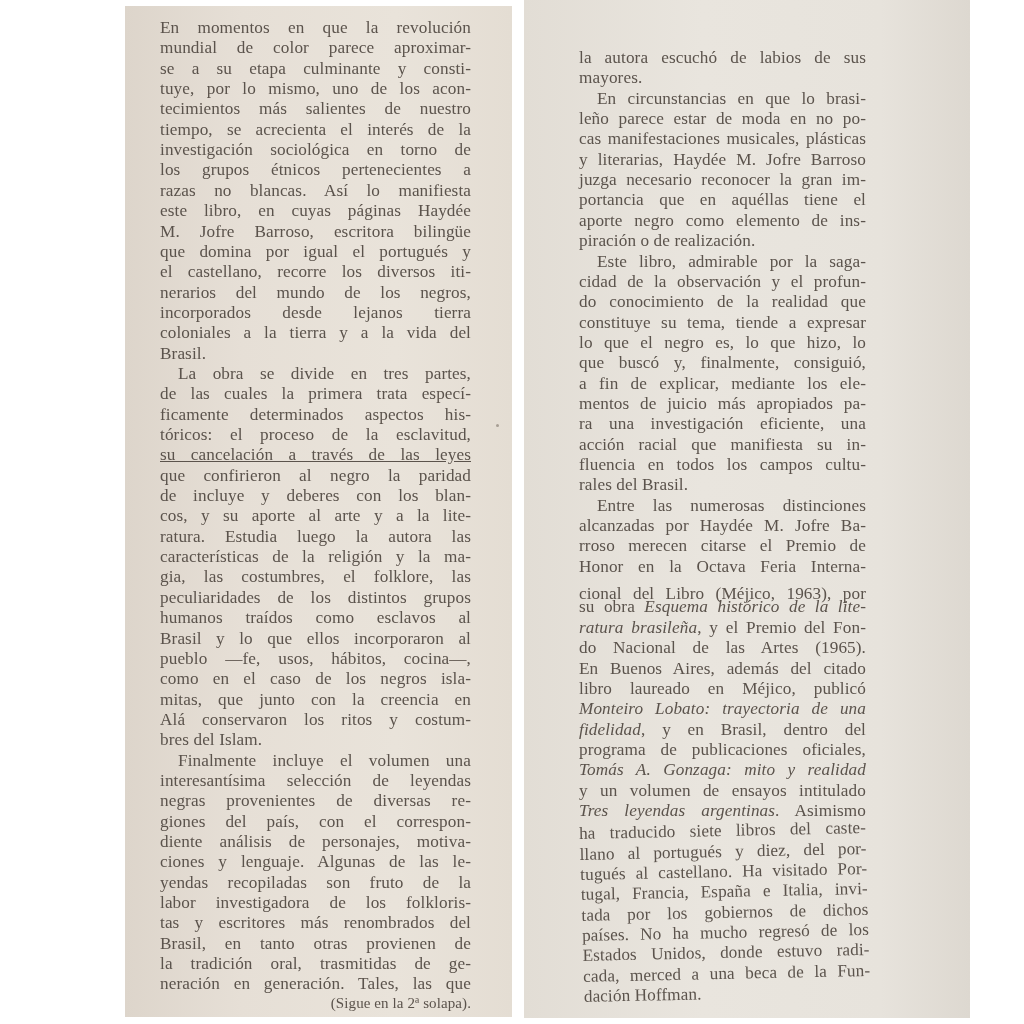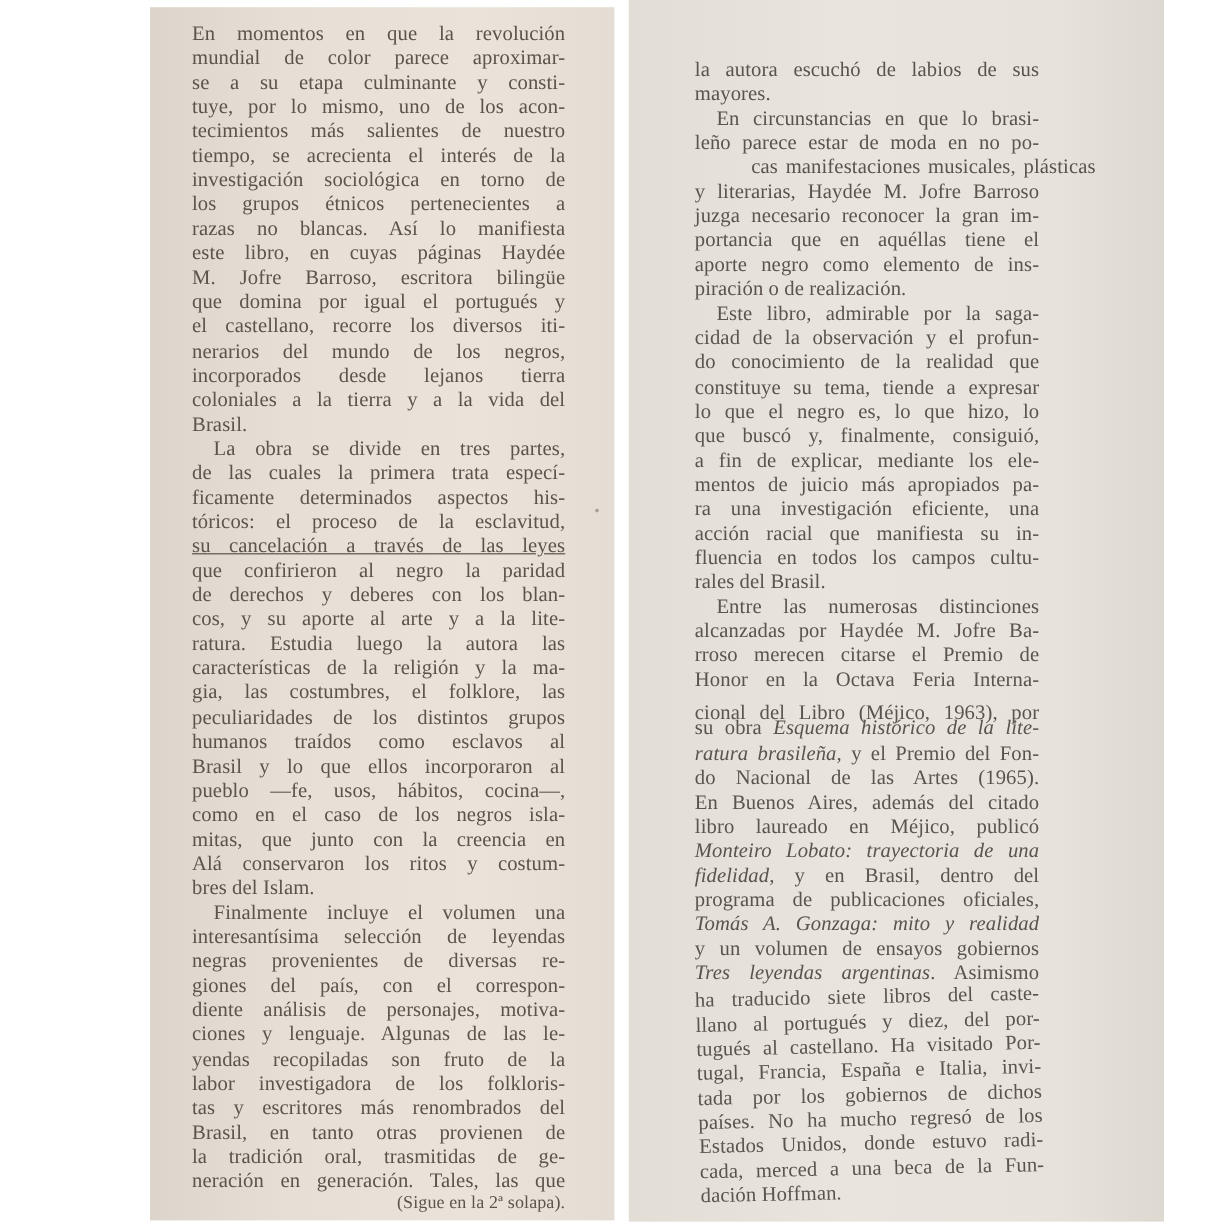--- a/index.html
+++ b/index.html
@@ -58,21 +58,21 @@
     <div class="line" style="top: 276.55px;"><span>nerarios del mundo de los negros,</span></div>
     <div class="line" style="top: 296.9px;"><span>incorporados desde lejanos tierra</span></div>
     <div class="line" style="top: 317.25px;"><span>coloniales a la tierra y a la vida del</span></div>
     <div class="line last" style="top: 337.6px;"><span>Brasil.</span></div>
     <div class="line indent" style="top: 357.95px;"><span>La obra se divide en tres partes,</span></div>
     <div class="line" style="top: 378.3px;"><span>de las cuales la primera trata especí-</span></div>
     <div class="line" style="top: 398.65px;"><span>ficamente determinados aspectos his-</span></div>
     <div class="line" style="top: 419px;"><span>tóricos: el proceso de la esclavitud,</span></div>
     <div class="line" style="top: 439.35px; text-decoration: underline;"><span>su cancelación a través de las leyes</span></div>
     <div class="line" style="top: 459.7px;"><span>que confirieron al negro la paridad</span></div>
-    <div class="line" style="top: 480.05px;"><span>de derechos y deberes con los blan-</span></div>
+    <div class="line" style="top: 480.05px;"><span>de incluye y deberes con los blan-</span></div>
     <div class="line" style="top: 500.4px;"><span>cos, y su aporte al arte y a la lite-</span></div>
     <div class="line" style="top: 520.75px;"><span>ratura. Estudia luego la autora las</span></div>
     <div class="line" style="top: 541.1px;"><span>características de la religión y la ma-</span></div>
     <div class="line" style="top: 561.45px;"><span>gia, las costumbres, el folklore, las</span></div>
     <div class="line" style="top: 581.8px;"><span>peculiaridades de los distintos grupos</span></div>
     <div class="line" style="top: 602.15px;"><span>humanos traídos como esclavos al</span></div>
     <div class="line" style="top: 622.5px;"><span>Brasil y lo que ellos incorporaron al</span></div>
     <div class="line" style="top: 642.85px;"><span>pueblo —fe, usos, hábitos, cocina—,</span></div>
     <div class="line" style="top: 663.2px;"><span>como en el caso de los negros isla-</span></div>
     <div class="line" style="top: 683.55px;"><span>mitas, que junto con la creencia en</span></div>
@@ -91,21 +91,21 @@
     <div class="line" style="top: 948.1px;"><span>la tradición oral, trasmitidas de ge-</span></div>
     <div class="line" style="top: 968.45px;"><span>neración en generación. Tales, las que</span></div>
     <div class="line continue-note" style="top: 988.8px;">(Sigue en la 2ª solapa).</div>
   </div>
 
 <div class="page page-right" id="right-page">
 <div class="line" style="top: 48px;"><span>la autora escuchó de labios de sus</span></div>
     <div class="line last" style="top: 68.35px;"><span>mayores.</span></div>
     <div class="line indent" style="top: 88.7px;"><span>En circunstancias en que lo brasi-</span></div>
     <div class="line" style="top: 109.05px;"><span>leño parece estar de moda en no po-</span></div>
-    <div class="line" style="top: 129.4px; margin-left: 47px;"><span>cas manifestaciones musicales, plásticas</span></div>
+    <div class="line" style="top: 129.4px;"><span>cas manifestaciones musicales, plásticas</span></div>
     <div class="line" style="top: 149.75px;"><span>y literarias, Haydée M. Jofre Barroso</span></div>
     <div class="line" style="top: 170.1px;"><span>juzga necesario reconocer la gran im-</span></div>
     <div class="line" style="top: 190.45px;"><span>portancia que en aquéllas tiene el</span></div>
     <div class="line" style="top: 210.8px;"><span>aporte negro como elemento de ins-</span></div>
     <div class="line last" style="top: 231.15px;"><span>piración o de realización.</span></div>
     <div class="line indent" style="top: 251.5px;"><span>Este libro, admirable por la saga-</span></div>
     <div class="line" style="top: 271.85px;"><span>cidad de la observación y el profun-</span></div>
     <div class="line" style="top: 292.2px;"><span>do conocimiento de la realidad que</span></div>
     <div class="line" style="top: 312.55px;"><span>constituye su tema, tiende a expresar</span></div>
     <div class="line" style="top: 332.9px;"><span>lo que el negro es, lo que hizo, lo</span></div>
@@ -123,21 +123,21 @@
     <div class="line" style="top: 584px;"><span>cional del Libro (Méjico, 1963), por</span></div>
     <div class="line" style="top: 597.45px;"><span>su obra </span><i>Esquema histórico de la lite-</i></div>
     <div class="line" style="top: 617.8px;"><i>ratura brasileña</i><span>, y el Premio del Fon-</span></div>
     <div class="line" style="top: 638.15px;"><span>do Nacional de las Artes (1965).</span></div>
     <div class="line" style="top: 658.5px;"><span>En Buenos Aires, además del citado</span></div>
     <div class="line" style="top: 678.85px;"><span>libro laureado en Méjico, publicó</span></div>
     <div class="line" style="top: 699.2px;"><i>Monteiro Lobato: trayectoria de una</i></div>
     <div class="line" style="top: 719.55px;"><i>fidelidad</i><span>, y en Brasil, dentro del</span></div>
     <div class="line" style="top: 739.9px;"><span>programa de publicaciones oficiales,</span></div>
     <div class="line" style="top: 760.25px;"><i>Tomás A. Gonzaga: mito y realidad</i></div>
-    <div class="line" style="top: 780.6px;"><span>y un volumen de ensayos gobiernos</span></div>
+    <div class="line" style="top: 780.6px;"><span>y un volumen de ensayos intitulado</span></div>
     <div class="line" style="top: 800.95px;"><i>Tres leyendas argentinas</i><span>. Asimismo</span></div>
     <div class="line" style="top: 821.3px; transform: rotate(-1.2deg) translateX(0px);"><span>ha traducido siete libros del caste-</span></div>
     <div class="line" style="top: 841.65px; transform: rotate(-1.2deg) translateX(0.6px);"><span>llano al portugués y diez, del por-</span></div>
     <div class="line" style="top: 862px; transform: rotate(-1.2deg) translateX(1.2px);"><span>tugués al castellano. Ha visitado Por-</span></div>
     <div class="line" style="top: 882.35px; transform: rotate(-1.2deg) translateX(1.8px);"><span>tugal, Francia, España e Italia, invi-</span></div>
     <div class="line" style="top: 902.7px; transform: rotate(-1.2deg) translateX(2.4px);"><span>tada por los gobiernos de dichos</span></div>
     <div class="line" style="top: 923.05px; transform: rotate(-1.2deg) translateX(3px);"><span>países. No ha mucho regresó de los</span></div>
     <div class="line" style="top: 943.4px; transform: rotate(-1.2deg) translateX(3.6px);"><span>Estados Unidos, donde estuvo radi-</span></div>
     <div class="line" style="top: 963.75px; transform: rotate(-1.2deg) translateX(4.2px);"><span>cada, merced a una beca de la Fun-</span></div>
     <div class="line last" style="top: 984.1px; transform: rotate(-1.2deg) translateX(4.8px);"><span>dación Hoffman.</span></div>

